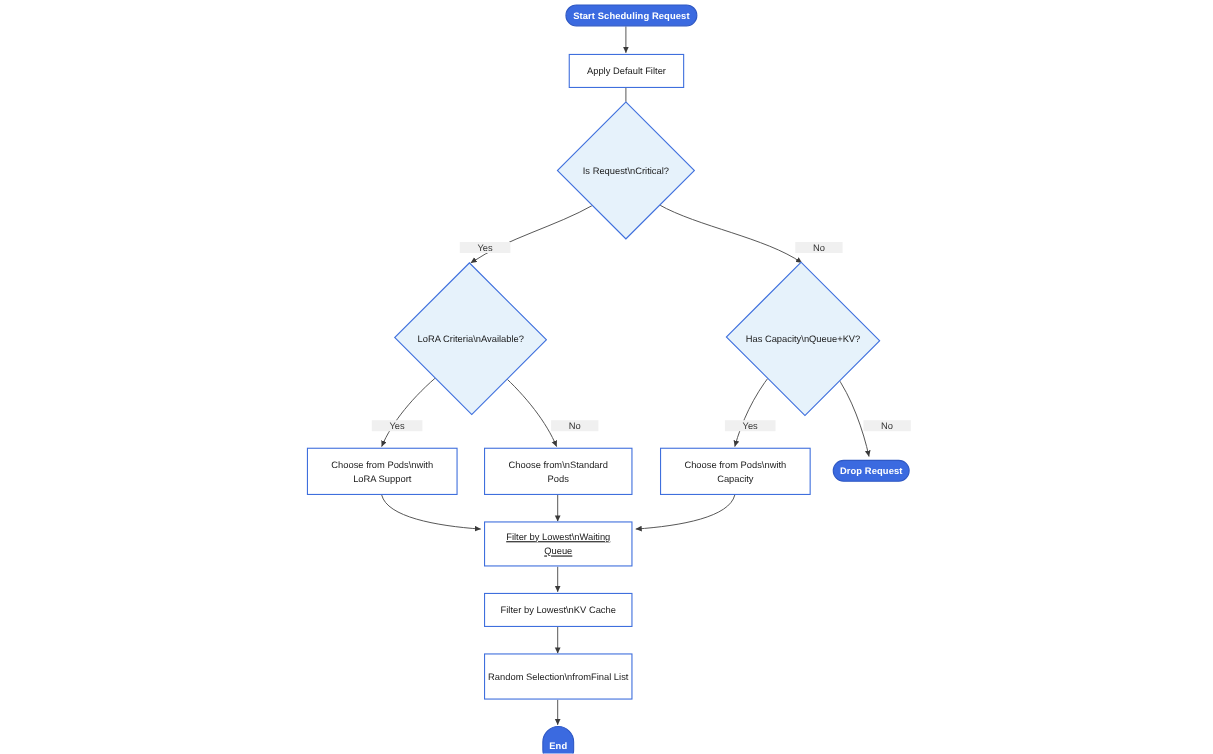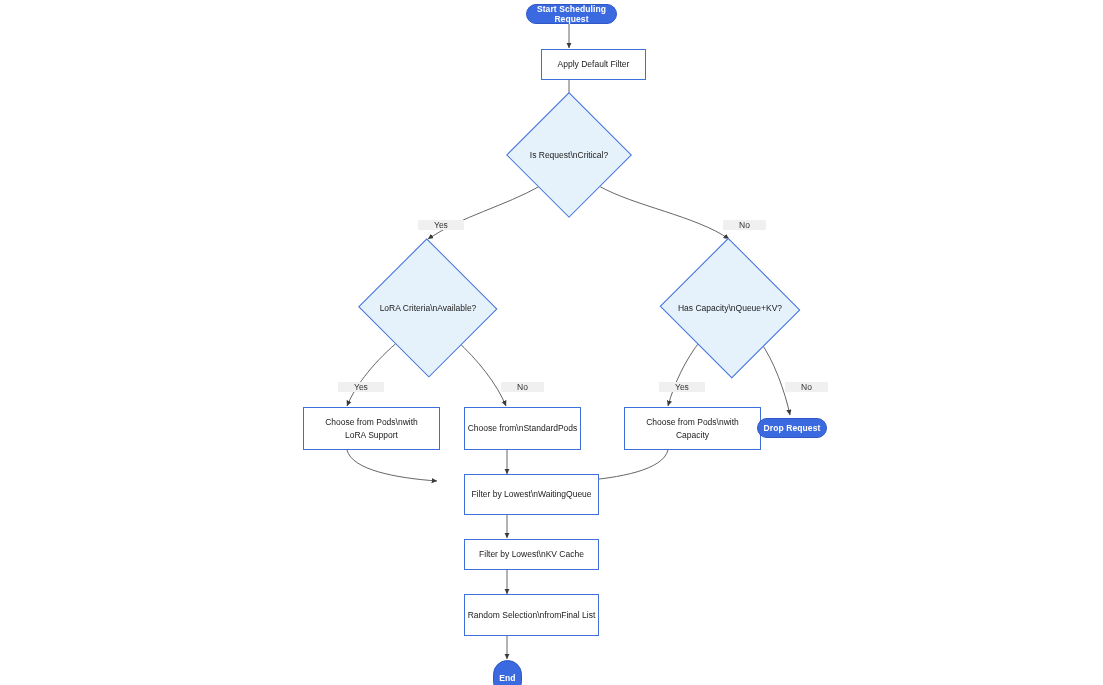--- a/index.html
+++ b/index.html
@@ -49,21 +49,20 @@
   }
 
   
   .rect {
     background: #ffffff;
     border: 1px solid #3f6fdd;
     color: #1a1a1a;
     font-size: 8.5px;
     line-height: 13px;
     z-index: 3;
-    margin-left: 24px;
   }
 
   
   .diamond-wrap {
     position: absolute;
     z-index: 2;
   }
   .diamond-shape {
     position: absolute;
     left: 50%;
@@ -136,21 +135,21 @@
       <path d="M668,450 C663,470 620,478 578,481"></path>
 
       <path d="M507,515 L507,538"></path>
 
       <path d="M507,570 L507,594"></path>
 
       <path d="M507,636 L507,659"></path>
     </g>
   </svg>
 
-  <div class="node pill" style="left:514px; top:4px; width:91px; height:20px;margin-left:12px;">
+  <div class="node pill" style="left:514px; top:4px; width:120px; height:20px;">
     <span>Start Scheduling Request</span>
   </div>
 
   <div class="node rect" style="left:517px; top:49px; width:105px; height:31px;">
     <span>Apply Default Filter</span>
   </div>
 
   <div class="diamond-wrap" style="left:357px; top:239px; width:142px; height:137px;">
     <div class="diamond-shape"></div>
     <div class="diamond-label">LoRA Criteria\nAvailable?</div>
@@ -164,35 +163,35 @@
   <div class="diamond-wrap" style="left:658px; top:239px; width:144px; height:137px;">
     <div class="diamond-shape"></div>
     <div class="diamond-label">Has Capacity\nQueue+KV?</div>
   </div>
 
   <div class="node rect" style="left:279px; top:407px; width:137px; height:43px; flex-direction:column;">
     <span>Choose from Pods\nwith</span>
     <span>LoRA Support</span>
   </div>
 
-  <div class="node rect" style="left:440px; top:407px; width:117px; height:43px; ">
+  <div class="node rect" style="left:440px; top:407px; width:135px; height:43px; flex-direction:column;">
     <span>Choose from\nStandard</span>
     <span>Pods</span>
   </div>
 
   <div class="node rect" style="left:600px; top:407px; width:137px; height:43px; flex-direction:column;">
     <span>Choose from Pods\nwith</span>
     <span>Capacity</span>
   </div>
 
   <div class="node pill" style="left:757px; top:418px; width:70px; height:20px;">
     <span>Drop Request</span>
   </div>
 
-  <div class="node rect" style="left:440px; top:474px; width:135px; height:41px; flex-direction:row;">
+  <div class="node rect" style="left:440px; top:474px; width:135px; height:41px; flex-direction:column;text-decoration:underline;">
     <span>Filter by Lowest\nWaiting</span>
     <span>Queue</span>
   </div>
 
   <div class="node rect" style="left:440px; top:539px; width:135px; height:31px;">
     <span>Filter by Lowest\nKV Cache</span>
   </div>
 
   <div class="node rect" style="left:440px; top:594px; width:135px; height:42px; flex-direction:row;">
     <span>Random Selection\nfrom</span>

